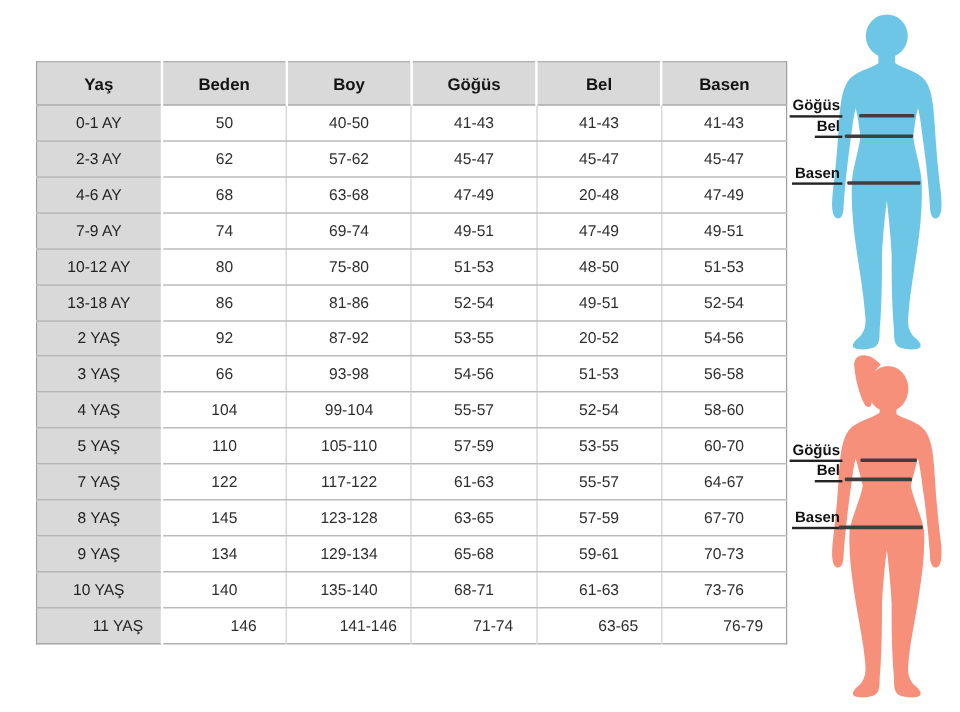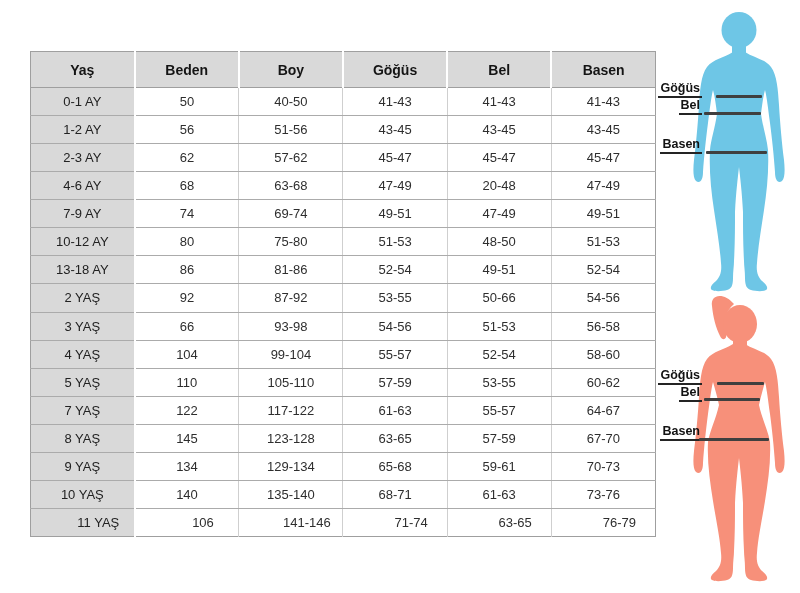--- a/index.html
+++ b/index.html
@@ -97,28 +97,20 @@
     <tbody>
         <tr>
           <td>0-1 AY</td>
           <td>50</td>
           <td>40-50</td>
           <td>41-43</td>
           <td>41-43</td>
           <td>41-43</td>
         </tr>
         <tr>
-          <td>1-2 AY</td>
-          <td>56</td>
-          <td>51-56</td>
-          <td>43-45</td>
-          <td>43-45</td>
-          <td>43-45</td>
-        </tr>
-        <tr>
           <td>2-3 AY</td>
           <td>62</td>
           <td>57-62</td>
           <td>45-47</td>
           <td>45-47</td>
           <td>45-47</td>
         </tr>
         <tr>
           <td>4-6 AY</td>
           <td>68</td>
@@ -149,21 +141,21 @@
           <td>81-86</td>
           <td>52-54</td>
           <td>49-51</td>
           <td>52-54</td>
         </tr>
         <tr>
           <td>2 YAŞ</td>
           <td>92</td>
           <td>87-92</td>
           <td>53-55</td>
-          <td>50-66</td>
+          <td>20-52</td>
           <td>54-56</td>
         </tr>
         <tr>
           <td>3 YAŞ</td>
           <td>66</td>
           <td>93-98</td>
           <td>54-56</td>
           <td>51-53</td>
           <td>56-58</td>
         </tr>
@@ -174,21 +166,21 @@
           <td>55-57</td>
           <td>52-54</td>
           <td>58-60</td>
         </tr>
         <tr>
           <td>5 YAŞ</td>
           <td>110</td>
           <td>105-110</td>
           <td>57-59</td>
           <td>53-55</td>
-          <td>60-62</td>
+          <td>60-70</td>
         </tr>
         <tr>
           <td>7 YAŞ</td>
           <td>122</td>
           <td>117-122</td>
           <td>61-63</td>
           <td>55-57</td>
           <td>64-67</td>
         </tr>
         <tr>
@@ -210,21 +202,21 @@
         <tr>
           <td>10 YAŞ</td>
           <td>140</td>
           <td>135-140</td>
           <td>68-71</td>
           <td>61-63</td>
           <td>73-76</td>
         </tr>
         <tr>
           <td>11 YAŞ</td>
-          <td>106</td>
+          <td>146</td>
           <td>141-146</td>
           <td>71-74</td>
           <td>63-65</td>
           <td>76-79</td>
         </tr>
       </tbody>
   </table>
 
   <svg class="figure-svg svg-boy" width="110" height="296" viewBox="0 0 110 296">
     <ellipse cx="49" cy="30" rx="17.5" ry="18" fill="#6ec6e6"></ellipse>

